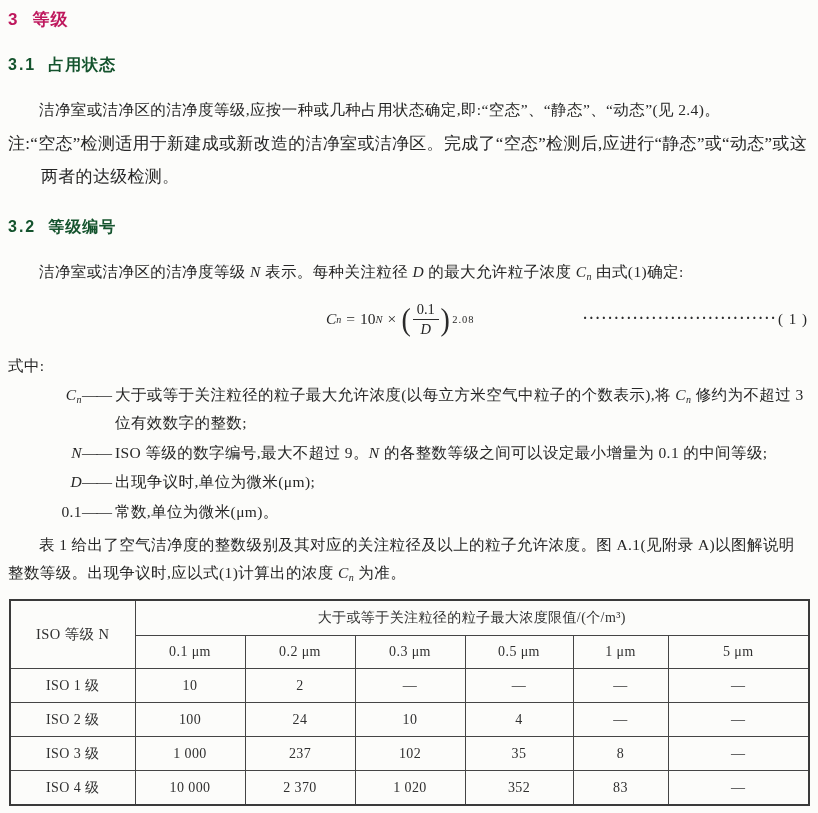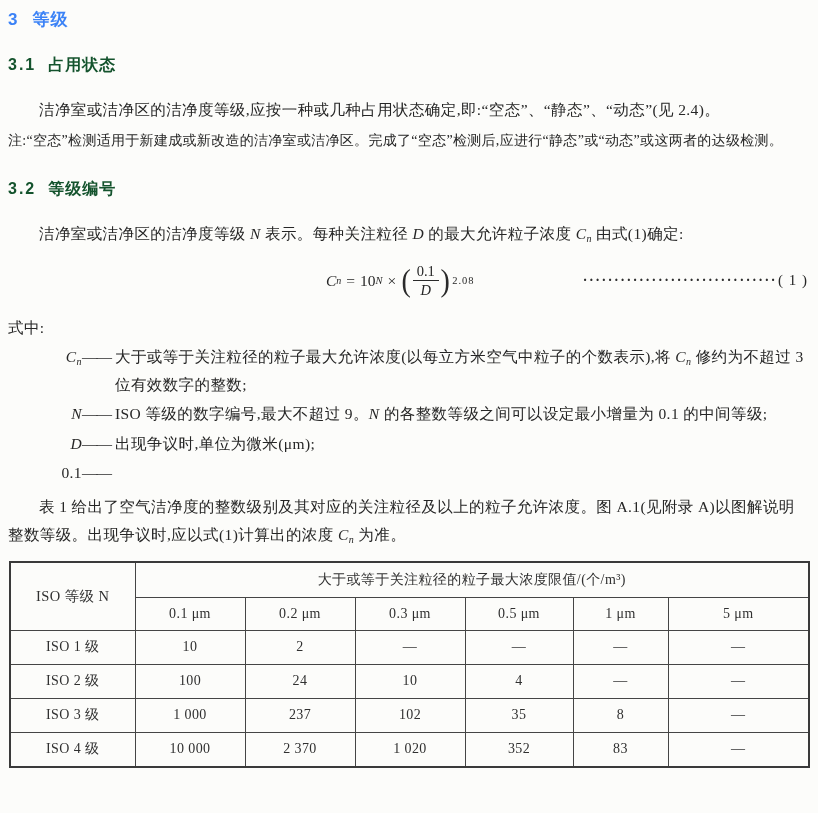--- a/index.html
+++ b/index.html
@@ -13,39 +13,39 @@
     width: 818px; height: 813px;
     padding: 6px 10px 0 8px;
     background: #fcfcfa;
     color: #262626;
     font-family: "Liberation Serif", "DejaVu Serif", serif;
     font-size: 15.5px;
     overflow: hidden;
   }
   .h-main {
     font-family: "Liberation Sans", "DejaVu Sans", sans-serif;
-    font-weight: bold; font-size: 17px; color: #3b82f6;
+    font-weight: bold; font-size: 17px; color: #be185d;
     margin: 2px 0 0 0; letter-spacing: 1px;
   }
   .h-main .h-num { margin-right: 14px; }
   .h-sub {
     font-family: "Liberation Sans", "DejaVu Sans", sans-serif;
     font-weight: bold; font-size: 16px; color: #14532d;
     margin: 24px 0 0 0; letter-spacing: 1px;
   }
   .h-sub .h-num { margin-right: 12px; letter-spacing: 2px; }
   .para {
     margin: 20px 0 0 0;
     line-height: 1.8;
     text-indent: 2em;
     letter-spacing: 0.4px;
   }
   .note {
     margin: 4px 0 0 0;
-    font-size: 14px;
+    font-size: 17px;
     line-height: 1.92;
     padding-left: 33px;
     text-indent: -33px;
     letter-spacing: 0.3px;
   }
   .mvar { font-style: italic; font-family: "Liberation Serif", "DejaVu Serif", serif; }
   sub.msub { font-size: 10px; font-style: italic; vertical-align: -3px; }
   sup.msup { font-size: 10.5px; font-style: italic; vertical-align: 7px; }
   
   .formula-row {
@@ -154,20 +154,21 @@
 
   <div class="def">
     <span class="term mvar">D</span>
     <span class="dash">——</span>
     <span class="dtext">出现争议时,单位为微米(μm);</span>
   </div>
 
   <div class="def">
     <span class="term">0.1</span>
     <span class="dash">——</span>
+    <span class="dtext">常数,单位为微米(μm)。</span>
   </div>
 
   <p class="para" style="margin-top:6px;"><span>表 1 给出了空气洁净度的整数级别及其对应的关注粒径及以上的粒子允许浓度。图 A.1(见附录 A)以图解说明整数等级。出现争议时,应以式(1)计算出的浓度 </span><span class="mvar">C</span><sub class="msub">n</sub><span> 为准。</span></p>
 
 
   <table class="cls">
     <colgroup>
       <col style="width:125px">
         <col style="width:110px">
         <col style="width:110px">

